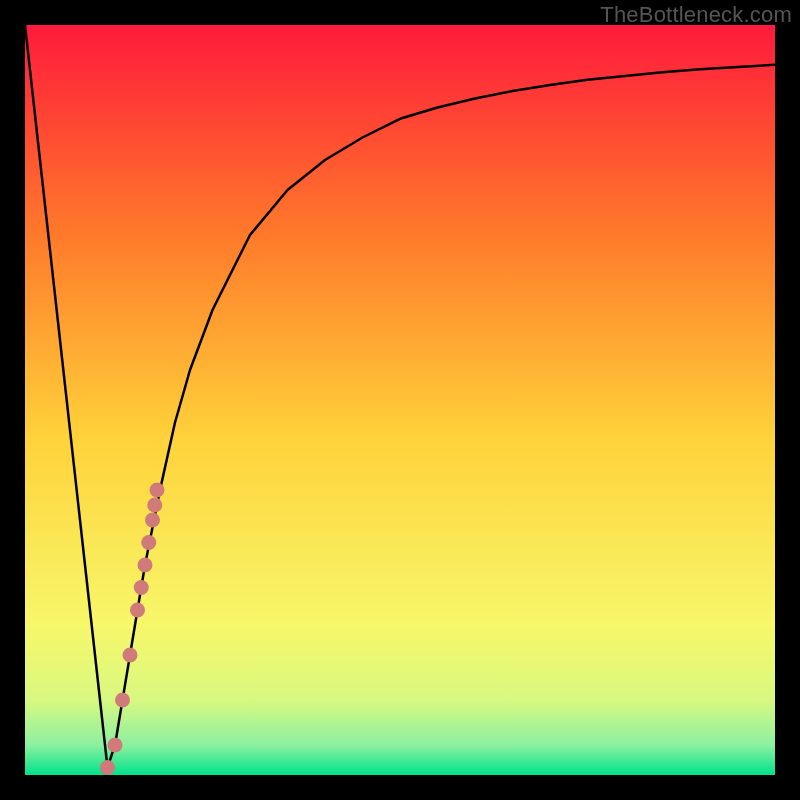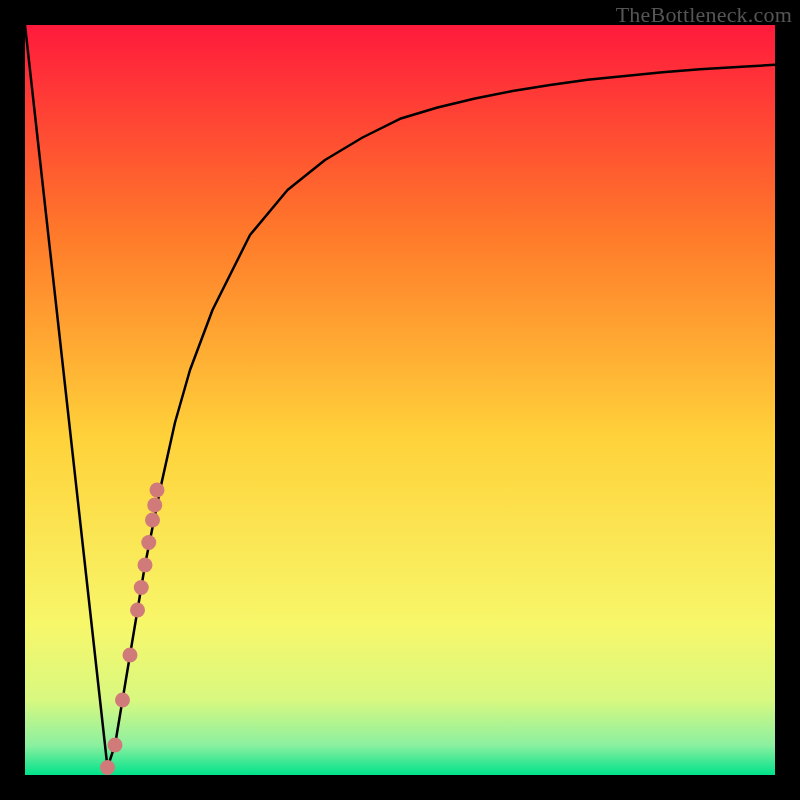--- a/index.html
+++ b/index.html
@@ -9,21 +9,20 @@
     height: 800px;
     overflow: hidden;
     background: #000;
     font-family: Arial, Helvetica, sans-serif;
   }
   .frame {
     position: relative;
     width: 800px;
     height: 680px;
     background: #000;
-    font-family: Liberation Serif, serif;
   }
   .watermark {
     position: absolute;
     top: 2px;
     right: 8px;
     color: #555;
     font-size: 22px;
     font-weight: 400;
     letter-spacing: 0.2px;
     z-index: 5;

